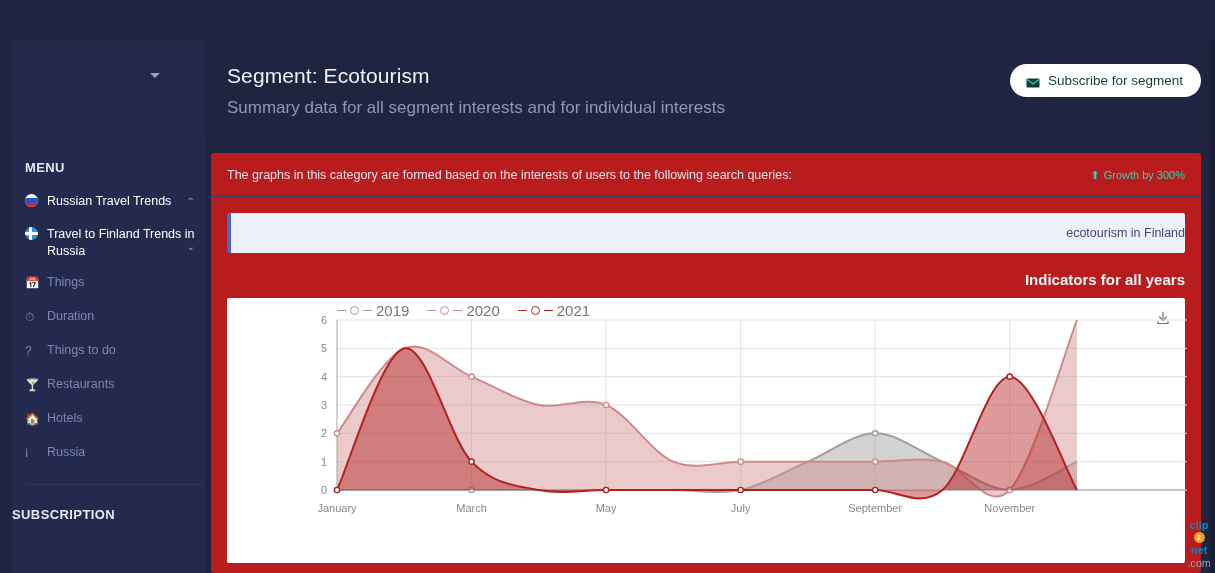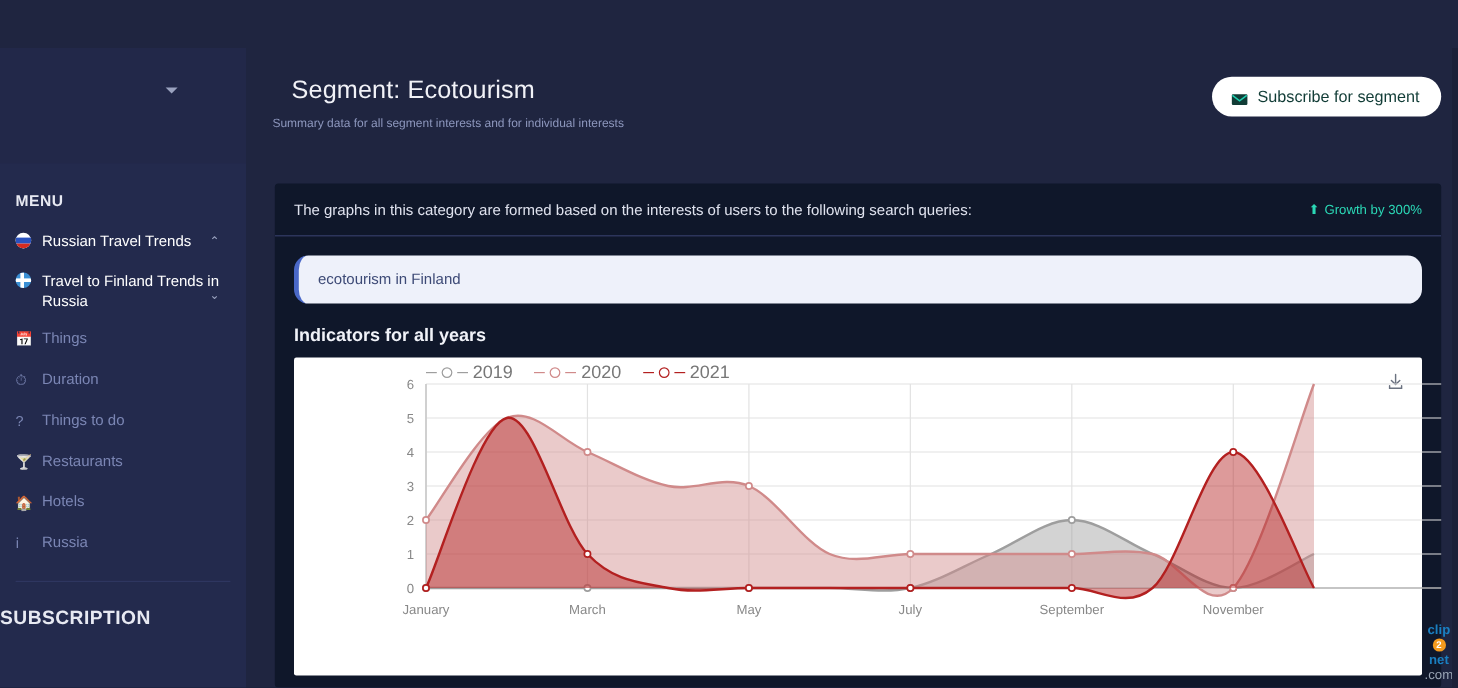--- a/index.html
+++ b/index.html
@@ -22,21 +22,21 @@
   .hamburger span { display:block; width:17px; height:2px; background:#aab0c6; border-radius:1px; }
   .help-btn {
     position:absolute; right:8px; top:9px;
     background:#f5e619; color:#4b4a1c; font-size:11px; font-weight:bold;
     padding:4px 9px; border:none; border-radius:2px; cursor:pointer;
     letter-spacing:.3px;
   }
 
   
   .sidebar {
-    position:absolute; left:0; top:40px; width:205px; height:533px;
+    position:absolute; left:12px; top:40px; width:205px; height:533px;
     background:#222849;
   }
   .sidebar-top { height:96px; position:relative; }
   .sidebar-caret {
     position:absolute; left:138px; top:33px; width:0; height:0;
     border-left:5px solid transparent; border-right:5px solid transparent;
     border-top:5px solid #9aa2bf; cursor:pointer;
   }
   .sidebar-body { background:#232a4d; height:437px; padding-top:0; position:relative; }
   .menu-title {
@@ -57,62 +57,62 @@
   .nav-item.sub .lbl { color:#7b86b4; }
   .nav-item.sub .ico { color:#7b86b4; }
   .nav-chev {
     position:absolute; right:22px; color:#9aa2bf; font-size:10px; line-height:17px;
   }
   .nav-item.wrap2 { padding-bottom:6px; }
   .nav-item.wrap2 .lbl { max-width:150px; }
   .nav-item.wrap2 .nav-chev { top:20px; }
   .divider { height:1px; background:#2e3660; margin:14px 13px 0 13px; }
   .sub-title {
-    color:#e7e9f2; font-size:16px; font-weight:bold; letter-spacing:.4px;
+    color:#e7e9f2; font-size:13px; font-weight:bold; letter-spacing:.4px;
     padding:22px 0 0 0;
   }
   .flag { width:13px; height:13px; border-radius:50%; overflow:hidden; display:block; position:relative; }
   .flag-fi { background:#3a8fd4; }
   .flag-fi:before{content:"";position:absolute;left:4px;top:0;width:3px;height:13px;background:#fff;}
   .flag-fi:after{content:"";position:absolute;left:0;top:5px;width:13px;height:3px;background:#fff;}
   .flag-ru { background:#fff; }
   .flag-ru:before{content:"";position:absolute;left:0;top:4.3px;width:13px;height:4.3px;background:#2a52be;}
   .flag-ru:after{content:"";position:absolute;left:0;top:8.6px;width:13px;height:4.4px;background:#d52b1e;}
 
   
   .main { position:absolute; left:205px; top:40px; width:1010px; height:533px; background:#1f2540; }
   .page-head { padding:24px 20px 0 22px; position:relative; height:93px; }
-  .page-title { color:#f1f2f7; font-size:21px; font-weight:normal; letter-spacing:.1px;margin-left:16px; }
-  .page-sub { color:#8d97bd; font-size:10px; margin-top:10px; }
+  .page-title { color:#f1f2f7; font-size:21px; font-weight:normal; letter-spacing:.1px; }
+  .page-sub { color:#8d97bd; font-size:17px; margin-top:10px; }
   .subscribe-btn {
     position:absolute; right:14px; top:24px;
     background:#ffffff; color:#113c36; border:none; border-radius:18px;
     font-size:13.5px; padding:9px 18px 9px 16px; cursor:pointer;
     display:flex; align-items:center; gap:8px; white-space:nowrap;
   }
   .env { width:14px; height:10px; display:inline-block; position:relative; }
 
   
   .card {
-    margin:20px 14px 0 24px; background:#0f172a; border-radius:3px;
+    margin:20px 14px 0 6px; background:#b91c1c; border-radius:3px;
     overflow:hidden; min-height:420px; position:relative;
   }
   .card-head {
     display:flex; align-items:center; justify-content:space-between;
     padding:15px 16px 14px 16px; border-bottom:1px solid #353d68;
   }
   .card-head-txt { color:#dfe2ee; font-size:12.5px; }
   .growth { color:#2bd8b6; font-size:11px; display:flex; align-items:center; gap:4px; }
   .arrow-up { font-size:11px; line-height:11px; }
   .query-box {
     margin:16px 16px 0 16px; background:#eef1fa; border-left:4px solid #4a68c8;
     height:40px; display:flex; align-items:center; padding-left:16px;
-    color:#3d4a76; font-size:12.5px; border-radius:12px;
-  }
-  .section-title { color:#f0f2f8; font-size:15px; font-weight:bold; padding:18px 16px 10px 16px; }
+    color:#3d4a76; font-size:12.5px; border-radius:2px;justify-content:flex-end;
+  }
+  .section-title { color:#f0f2f8; font-size:15px; font-weight:bold; padding:18px 16px 10px 16px;text-align:right; }
   .chart-wrap { margin:0 16px 0 16px; background:#ffffff; border-radius:2px; height:265px; position:relative; }
   .dl-icon { position:absolute; right:14px; top:12px; cursor:pointer; }
 
   .legend { position:absolute; left:110px; top:4px; display:flex; gap:18px; align-items:center; }
   .legend-item { display:flex; align-items:center; gap:4px; font-size:15px; color:#777; }
   .lg-line { width:9px; height:1.5px; display:block; }
   .lg-ring { width:9px; height:9px; border-radius:50%; border:1.6px solid; background:#fff; }
 
   .watermark {
     position:absolute; right:4px; bottom:4px; font-size:11px;

